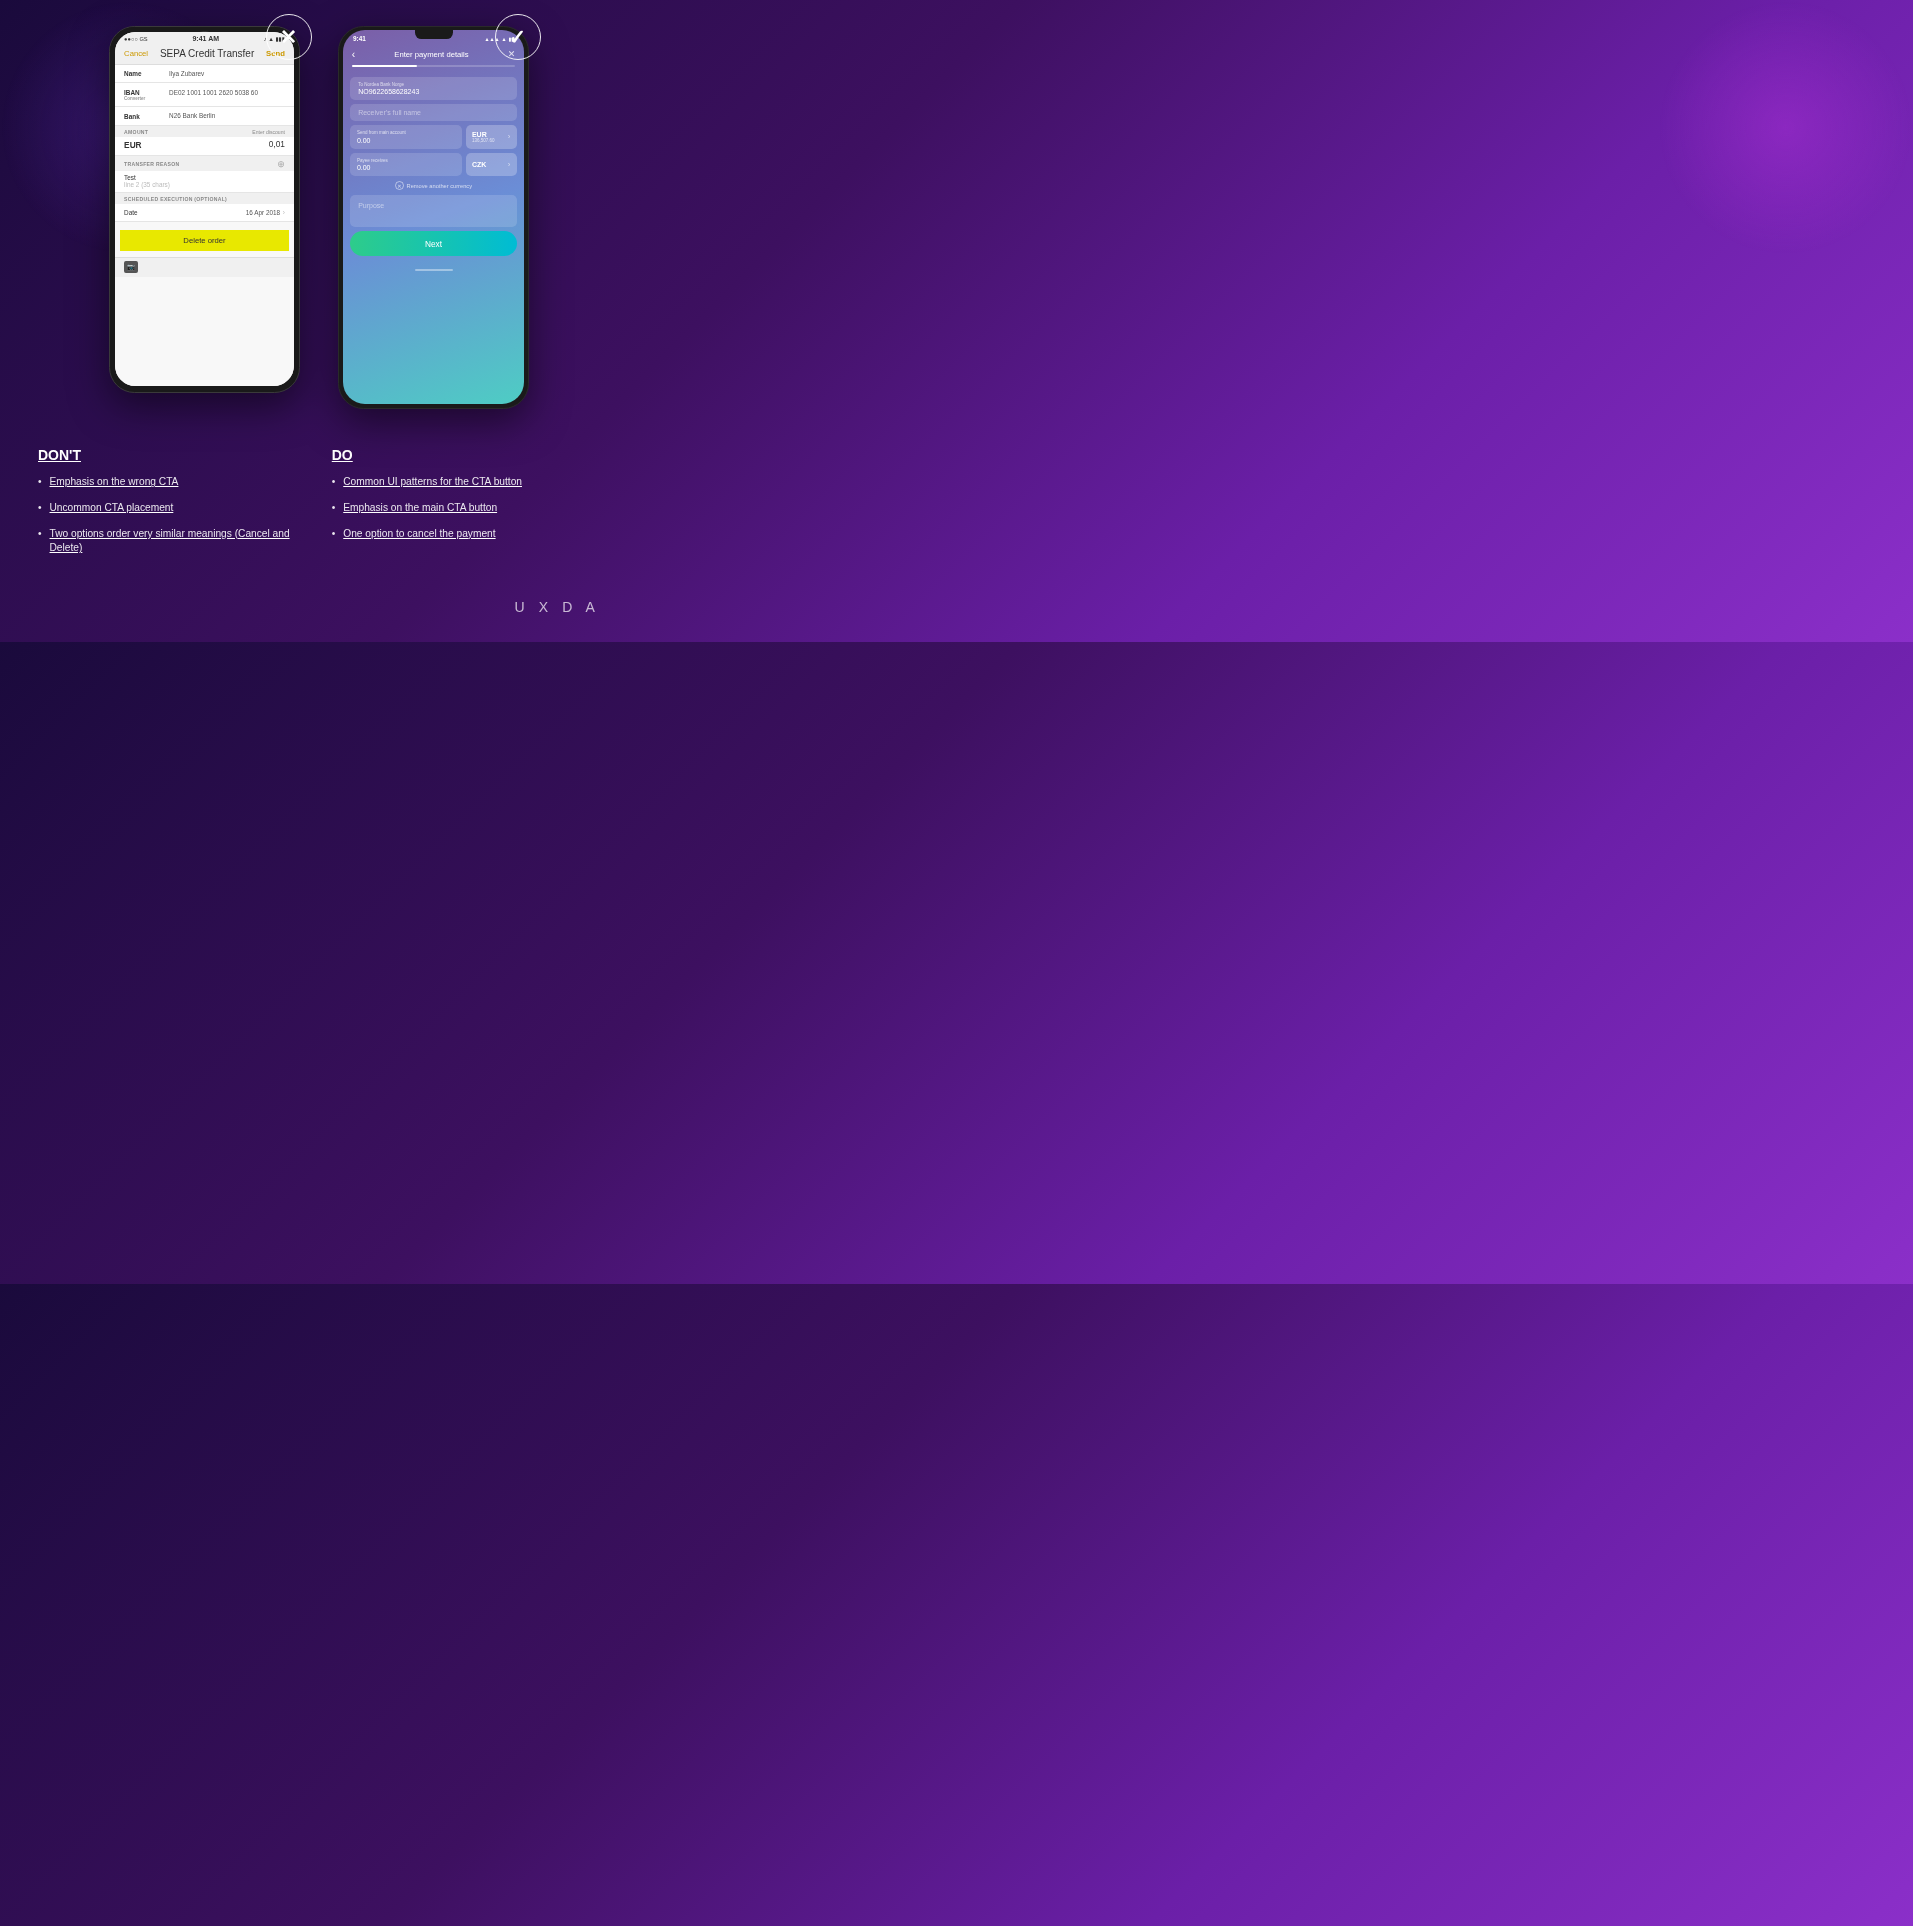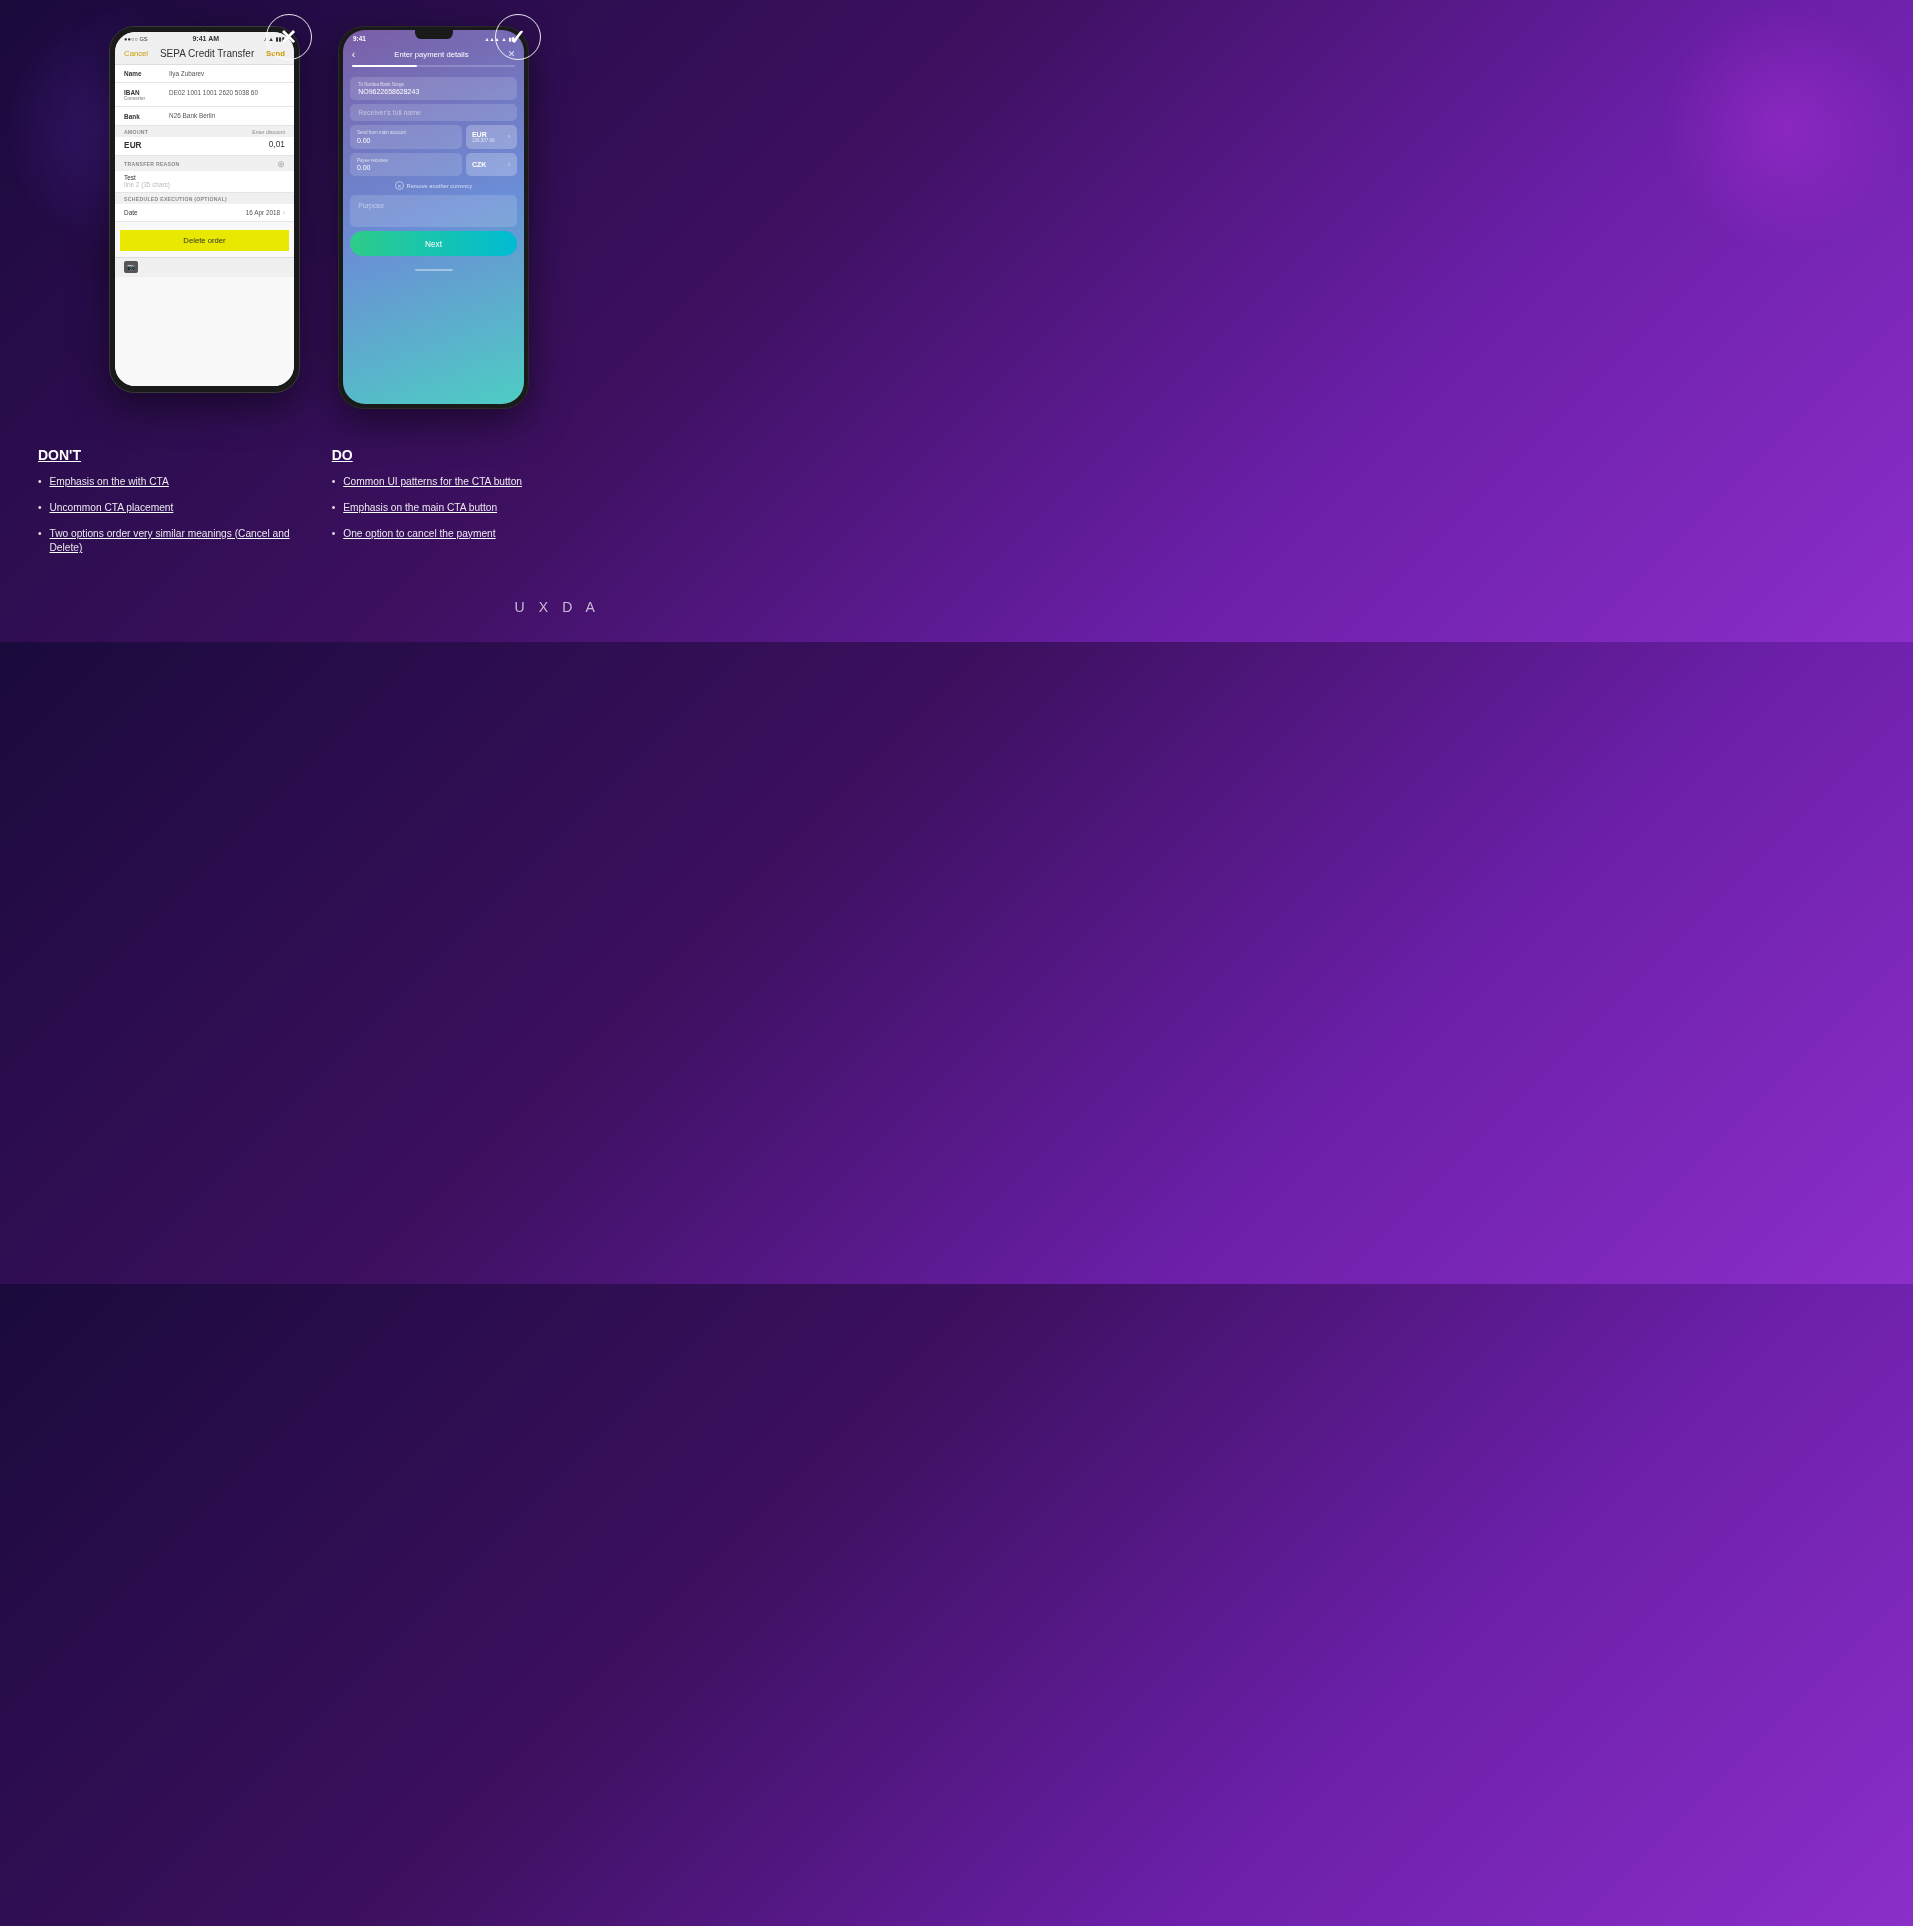--- a/index.html
+++ b/index.html
@@ -622,21 +622,21 @@
       </div>
     </div>
   </div>
 </div>
 
 <div class="bottom-section">
 
   <div class="dont-column">
     <div class="column-title">DON'T</div>
     <ul class="bullet-list">
-      <li>Emphasis on the with CTA</li>
+      <li>Emphasis on the wrong CTA</li>
       <li>Uncommon CTA placement</li>
       <li>Two options order very similar meanings (Cancel and Delete)</li>
     </ul>
   </div>
 
   <div class="do-column">
     <div class="column-title">DO</div>
     <ul class="bullet-list">
       <li>Common UI patterns for the CTA button</li>
       <li>Emphasis on the main CTA button</li>

